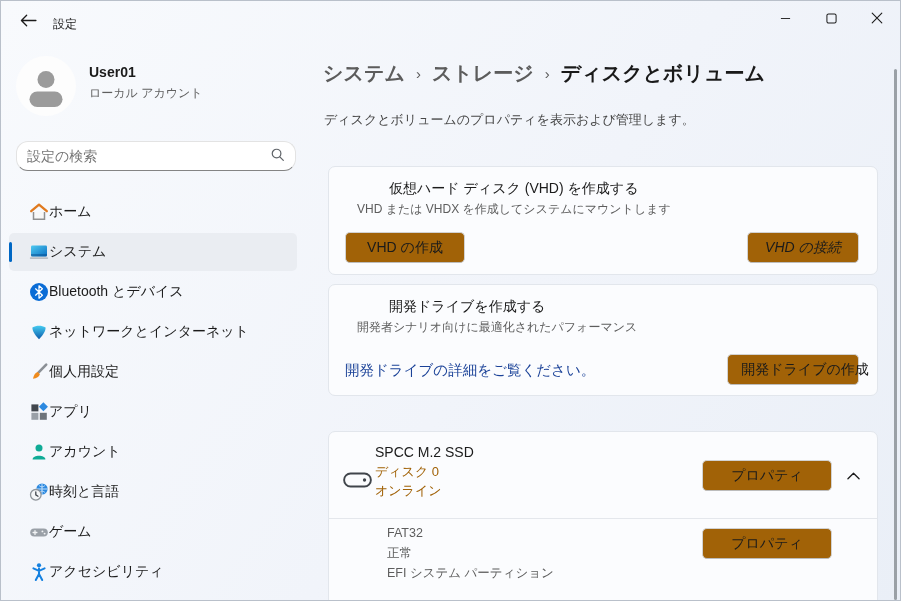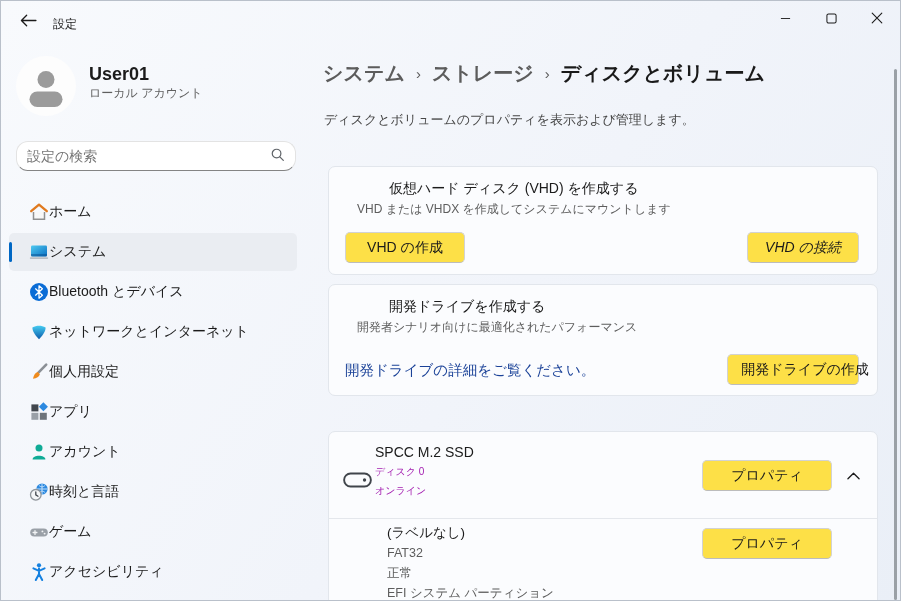--- a/index.html
+++ b/index.html
@@ -12,21 +12,21 @@
   
   .titlebar { position:absolute; top:0; left:0; right:0; height:40px; }
   .back-btn { position:absolute; left:10px; top:8px; width:34px; height:26px;
     display:flex; align-items:center; justify-content:center; border-radius:4px; cursor:pointer; }
   .win-title { position:absolute; left:52px; top:15px; font-size:12px; color:#1b1b1b; }
   .win-controls { position:absolute; right:0; top:0; display:flex; }
   .win-btn { width:46px; height:36px; display:flex; align-items:center; justify-content:center; cursor:pointer; }
   
   .sidebar { position:absolute; left:0; top:40px; width:310px; bottom:0; }
   .avatar { position:absolute; left:15px; top:15px; width:60px; height:60px; border-radius:50%; }
-  .user-name { position:absolute; left:88px; top:23px; font-size:18px; font-weight:bold; }
+  .user-name { position:absolute; left:88px; top:23px; font-size:14px; font-weight:bold; }
   .user-type { position:absolute; left:88px; top:44px; font-size:12px; color:#5f5f5f; }
   .searchbox { position:absolute; left:15px; top:100px; width:280px; height:30px;
     background:#ffffff; border:1px solid #e3e3e3; border-bottom:1px solid #848484;
     border-radius:12px; display:flex; align-items:center; padding:0 10px; }
   .searchbox input { flex:1; border:none; outline:none; background:transparent;
     font-size:14px; font-family:inherit; color:#1b1b1b; }
   .searchbox input::placeholder { color:#767676; }
   .nav { position:absolute; top:152px; left:8px; width:288px; }
   .nav-item { position:relative; height:38px; margin-bottom:2px; display:flex; align-items:center;
     padding-left:20px; border-radius:5px; cursor:pointer; }
@@ -44,31 +44,31 @@
   .crumb.current { color:#191919; }
   .crumb-sep { font-size:15px; font-weight:400; color:#5c5c5c; }
   .subtitle { position:absolute; left:1px; top:70px; font-size:13px; color:#474747; }
   .card { position:absolute; left:5px; width:550px; background:#fbfcfe;
     border:1px solid #e2e6ec; border-radius:7px; }
   .card-vhd  { top:125px; height:109px; }
   .card-dev  { top:243px; height:112px; }
   .card-disk { top:390px; height:230px; }
   .card-title { position:absolute; left:16px; top:13px; font-size:14px; color:#1b1b1b;margin-left:44px; }
   .card-desc  { position:absolute; left:28px; top:34px; font-size:12px; color:#5d5d5d; }
-  .btn { position:absolute; height:31px; background:#fde047; border:1px solid #d2d2d2;
+  .btn { position:absolute; height:31px; background:#a16207; border:1px solid #d2d2d2;
     border-bottom-color:#bcbcbc; border-radius:5px; font-size:14px; color:#1b1b1b;
     display:flex; align-items:center; justify-content:center; cursor:pointer; white-space:nowrap; }
   .btn-vhd-create { left:16px;  top:65px; width:120px; }
   .btn-vhd-attach { right:18px; top:65px; width:112px;font-style:italic; }
   .dev-link { position:absolute; left:16px; top:76px; font-size:14.5px; color:#1b4298; cursor:pointer; }
   .btn-dev-create { right:18px; top:69px; width:132px;padding-left:24px; }
   .disk-icon { position:absolute; left:14px; top:39px; width:29px; height:18px; }
   .disk-lines { position:absolute; left:46px; top:11px; }
   .disk-lines .l1 { font-size:14px; color:#1b1b1b; line-height:19px; }
-  .disk-lines .l2 { font-size:10px; color:#a21caf; line-height:19px; }
+  .disk-lines .l2 { font-size:13px; color:#a16207; line-height:19px; }
   .btn-disk-props { right:45px; top:28px; width:130px; }
   .chevron-btn { position:absolute; right:12px; top:31px; width:24px; height:24px;
     display:flex; align-items:center; justify-content:center; cursor:pointer; }
   .disk-divider { position:absolute; left:0; right:0; top:86px; height:1px; background:#e4e7ec; }
   .vol-lines { position:absolute; left:58px; top:91px; }
   .vol-lines .l1 { font-size:13.5px; color:#1b1b1b; line-height:20px; }
   .vol-lines .l2 { font-size:12.5px; color:#5d5d5d; line-height:20px; }
   .btn-vol-props { right:45px; top:96px; width:130px; }
   
   .scroll-thumb { position:absolute; right:3px; top:68px; bottom:0; width:3px;
@@ -308,21 +308,20 @@
       <div class="btn btn-disk-props">プロパティ</div>
       <div class="chevron-btn">
         <span>
           <svg width="13" height="8" viewBox="0 0 14 8">
               <path d="M1 7 L7 1 L13 7" fill="none" stroke="#1b1b1b" stroke-width="1.4" stroke-linecap="round" stroke-linejoin="round"></path>
             </svg>
         </span>
       </div>
       <div class="disk-divider"></div>
       <div class="vol-lines">
-        <div class="l1">(ラベルなし)</div>
         <div class="l2">FAT32</div>
         <div class="l2">正常</div>
         <div class="l2">EFI システム パーティション</div>
       </div>
       <div class="btn btn-vol-props">プロパティ</div>
     </div>
 
   </div>
 
   <div class="scroll-thumb"></div>

